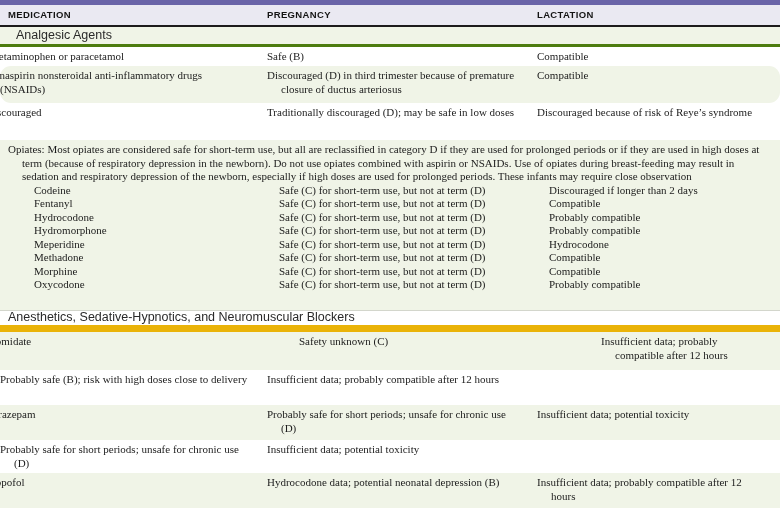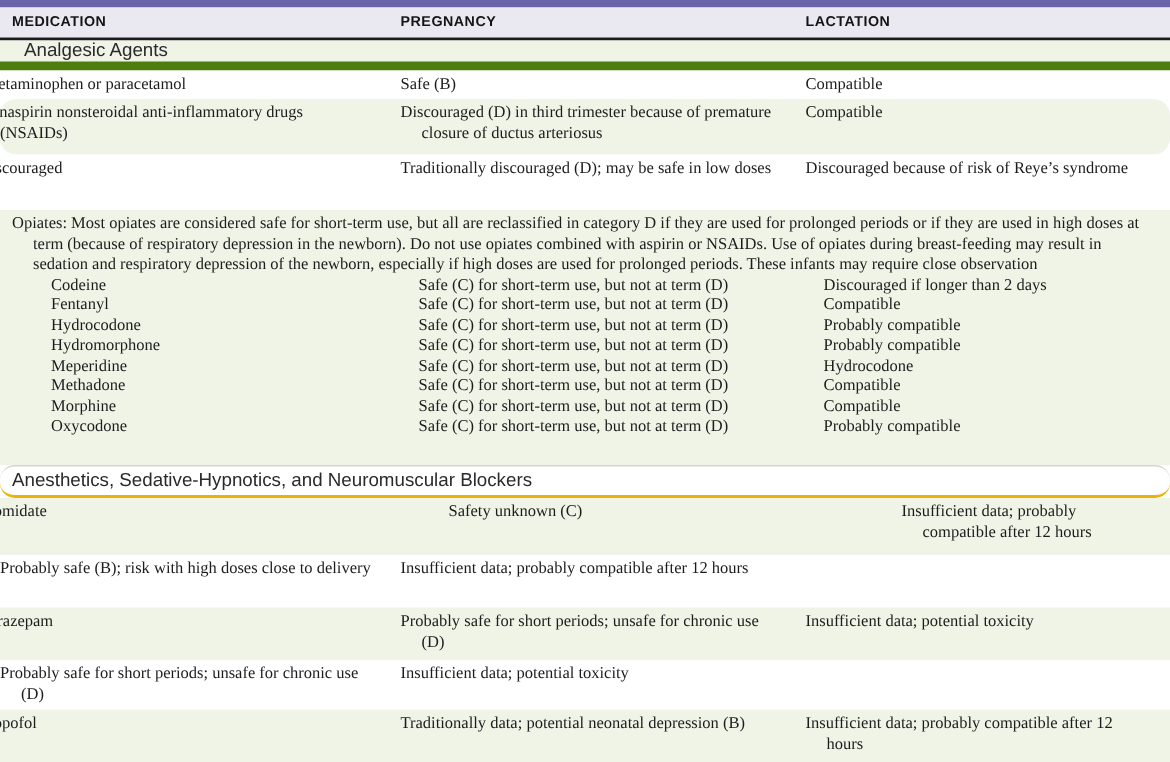--- a/index.html
+++ b/index.html
@@ -20,22 +20,22 @@
   .thick-rule { height:2px; background:#1d1b1b; }
 
   .row { display:grid; grid-template-columns:267px 270px 1fr; }
   .green { background:var(--row_green,#f0f4e7); }
   .white { background:#ffffff; }
 
   .section-row {
     display:flex; align-items:center; padding-left:8px; box-sizing:border-box;
     font-family:"Liberation Sans", sans-serif; font-size:12.5px; color:#2a2a2a;
   }
-  .sec1 { height:20px; border-bottom:6px solid #4d7c0f;padding-left:16px; }
-  .sec2 { height:22px; border-top:1px solid #d3d6cc; border-bottom:2px solid #eab308;border-radius:10px; }
+  .sec1 { height:20px; border-bottom:3px solid #4d7c0f;padding-left:16px; }
+  .sec2 { height:22px; border-top:1px solid #d3d6cc; border-bottom:7px solid #eab308; }
 
   .cell { padding-top:3px; padding-bottom:2px; }
   .med  { padding-right:44px; text-indent:-14px; }
   .preg { padding-left:14px; padding-right:18px; text-indent:-14px; }
   .lact { padding-left:14px; padding-right:18px;  text-indent:-14px; }
 
   .r-acet  { min-height:19px; }
   .r-nsaid { min-height:37px;border-radius:11px; }
   .r-salic { min-height:37px; }
   .opiates-block { min-height:170px; }
@@ -148,17 +148,17 @@
     <div class="cell lact">Insufficient data; potential toxicity</div>
   </div>
 
   <div class="row white r-mid">
     <div class="cell preg">Probably safe for short periods; unsafe for chronic use (D)</div>
     <div class="cell lact">Insufficient data; potential toxicity</div>
   </div>
 
   <div class="row green r-prop">
     <div class="cell med">Propofol</div>
-    <div class="cell preg">Traditionally data; potential neonatal depression (B)</div>
+    <div class="cell preg">Hydrocodone data; potential neonatal depression (B)</div>
     <div class="cell lact">Insufficient data; probably compatible after 12 hours</div>
   </div>
 
 </div>
 
 </body></html>

